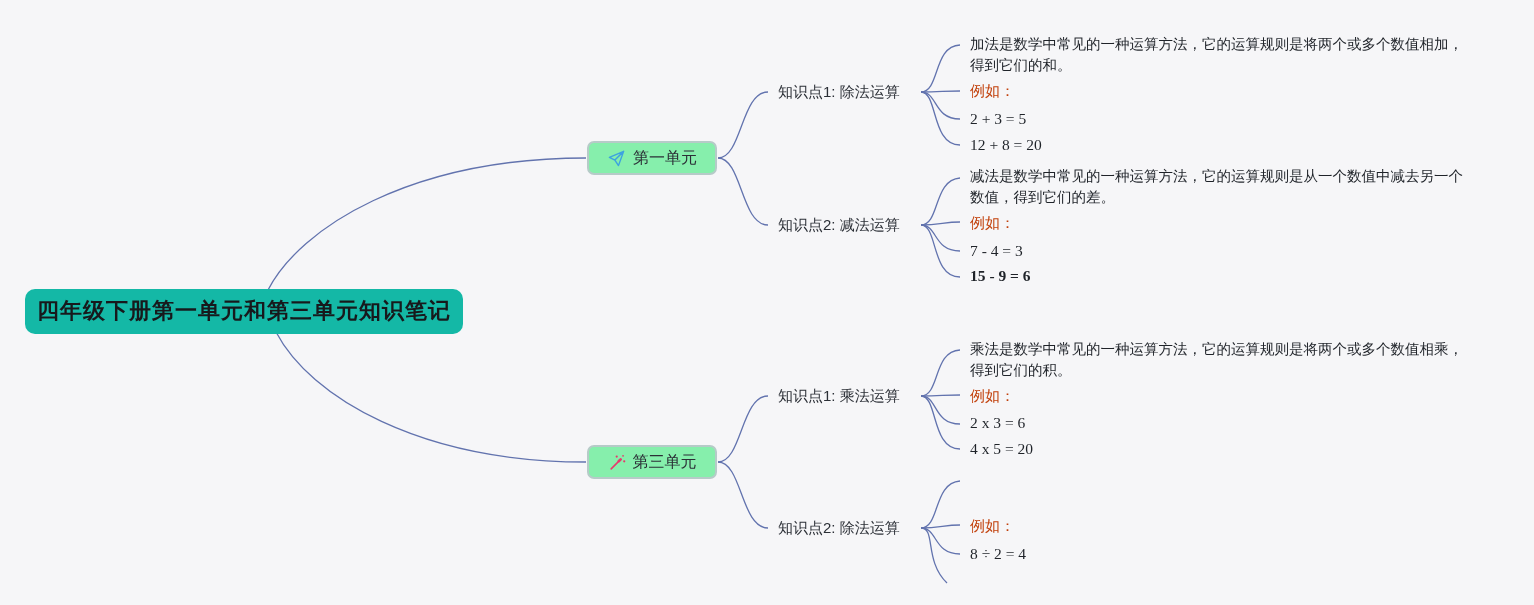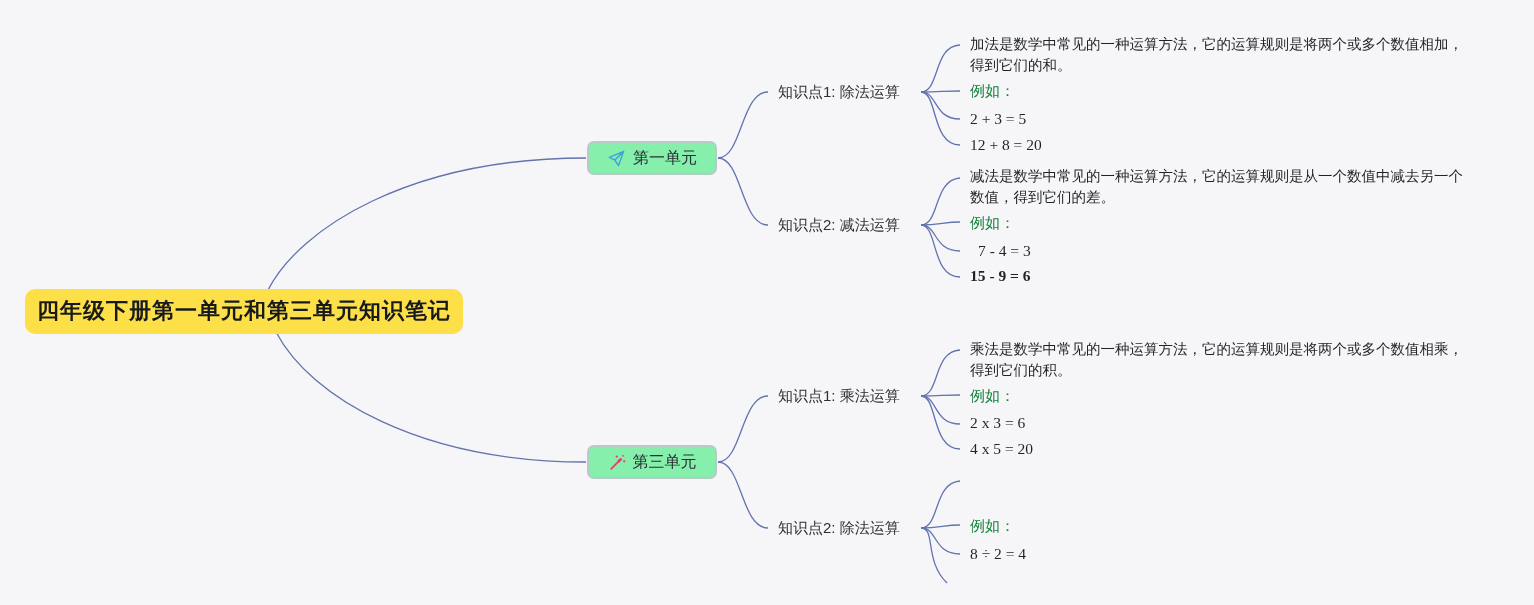--- a/index.html
+++ b/index.html
@@ -9,21 +9,21 @@
     font-family:"Liberation Sans","DejaVu Sans",sans-serif;
     position:relative;overflow:hidden;
     color:#1f2329;
   }
   .canvas{position:absolute;inset:0;}
   svg.connectors{position:absolute;left:0;top:0;pointer-events:none;}
   .connectors path{fill:none;stroke:#6273ae;stroke-width:1.3;}
 
   .root-node{
     position:absolute;left:25px;top:289px;
-    background:#fde047;border-radius:10px;
+    background:#14b8a6;border-radius:10px;
     padding:7px 12px 8px 12px;
     font-size:22px;font-weight:700;letter-spacing:1px;color:#17191c;
     white-space:nowrap;
   }
   .unit-node{
     position:absolute;width:130px;height:34px;
     background:#86efac;border:2px solid #b6cbc8;border-radius:7px;
     box-sizing:border-box;
     display:flex;align-items:center;justify-content:center;gap:7px;
     font-size:16px;color:#2b2f36;white-space:nowrap;
@@ -32,21 +32,21 @@
   .topic-label{
     position:absolute;left:778px;height:20px;line-height:20px;
     font-size:15px;color:#2b2f36;white-space:nowrap;
   }
   .leaf-desc{
     position:absolute;left:970px;width:503px;
     font-size:14.5px;line-height:21px;color:#1f2329;
   }
   .leaf-example-label{
     position:absolute;left:970px;height:20px;line-height:20px;
-    font-size:15px;color:#15803d;white-space:nowrap;
+    font-size:15px;color:#c2410c;white-space:nowrap;
   }
   .leaf-formula{
     position:absolute;left:970px;height:18px;line-height:18px;
     font-family:"Liberation Serif","DejaVu Serif",serif;
     font-size:15.5px;color:#1f2329;white-space:nowrap;
   }
 </style>
 </head>
 <body>
 
@@ -115,21 +115,21 @@
   <div class="topic-label" style="top:386px;">知识点1: 乘法运算</div>
   <div class="topic-label" style="top:518px;">知识点2: 除法运算</div>
 
   <div class="leaf-desc" style="top:34px;">加法是数学中常见的一种运算方法，它的运算规则是将两个或多个数值相加，得到它们的和。</div>
   <div class="leaf-example-label" style="top:81px;">例如：</div>
   <div class="leaf-formula" style="top:110px;">2 + 3 = 5</div>
   <div class="leaf-formula" style="top:136px;">12 + 8 = 20</div>
 
   <div class="leaf-desc" style="top:166px;">减法是数学中常见的一种运算方法，它的运算规则是从一个数值中减去另一个数值，得到它们的差。</div>
   <div class="leaf-example-label" style="top:213px;">例如：</div>
-  <div class="leaf-formula" style="top:242px;margin-left:8px;">7 - 4 = 3</div>
+  <div class="leaf-formula" style="top:242px;">7 - 4 = 3</div>
   <div class="leaf-formula" style="top:267px;font-weight:bold;">15 - 9 = 6</div>
 
   <div class="leaf-desc" style="top:339px;">乘法是数学中常见的一种运算方法，它的运算规则是将两个或多个数值相乘，得到它们的积。</div>
   <div class="leaf-example-label" style="top:386px;">例如：</div>
   <div class="leaf-formula" style="top:414px;text-align:right;">2 x 3 = 6</div>
   <div class="leaf-formula" style="top:440px;">4 x 5 = 20</div>
 
   <div class="leaf-example-label" style="top:516px;">例如：</div>
   <div class="leaf-formula" style="top:545px;">8 ÷ 2 = 4</div>
 

